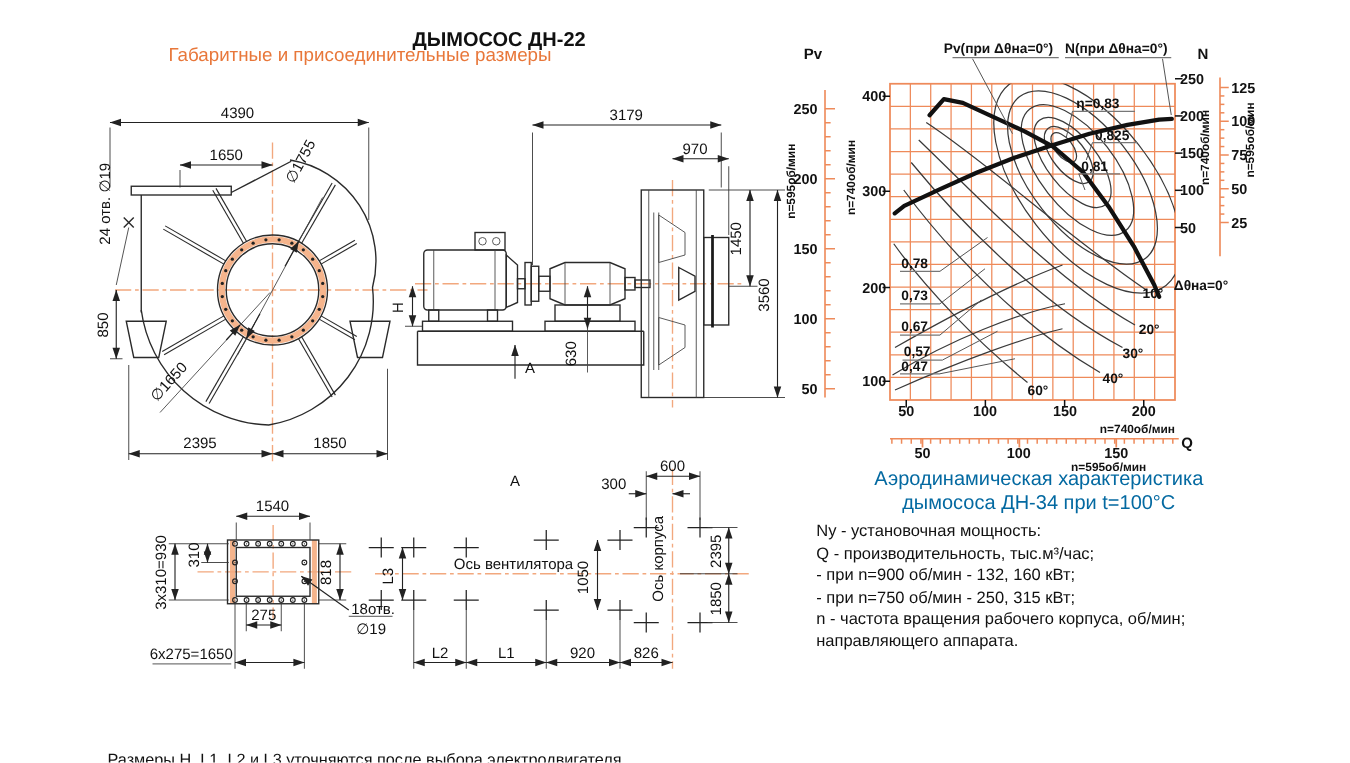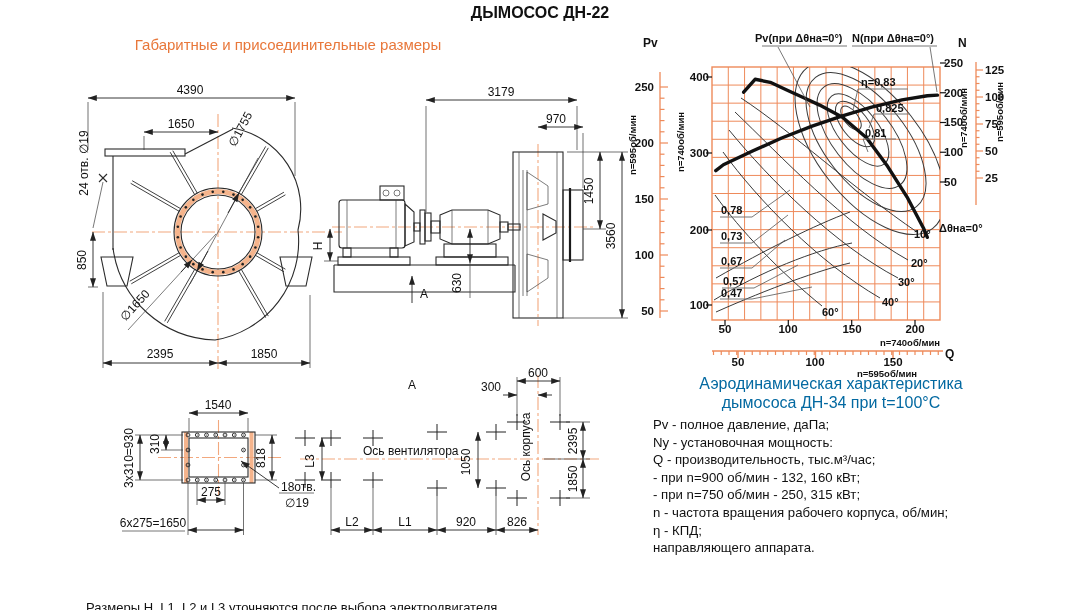--- a/index.html
+++ b/index.html
@@ -1,19 +1,19 @@
 <!DOCTYPE html>
 <html><head>
 <meta charset="utf-8">
 <style>
   html,body{margin:0;padding:0;}
   body{width:1080px;height:610px;position:relative;background:#ffffff;
        font-family:"Liberation Sans",sans-serif;overflow:hidden;}
   .abs{position:absolute;}
-  .title{left:330px;top:4px;width:420px;text-align:center;font-size:16px;font-weight:bold;color:#111;}
+  .title{left:330px;top:24px;width:420px;font-size:16px;font-weight:bold;color:#111;}
   .subtitle{left:68px;top:36px;width:440px;text-align:center;font-size:15px;color:#e8773a;}
   .caption{left:650px;top:374px;width:362px;text-align:center;font-size:16px;line-height:19px;color:#0369a1;}
   .desc{left:653px;top:416px;width:420px;font-size:13.2px;line-height:17.6px;color:#111;}
   .footnote{left:86px;top:600px;width:600px;font-size:13px;color:#111;}
   svg{position:absolute;left:0;top:0;}
   svg text{font-family:"Liberation Sans",sans-serif;}
   .ln{stroke:#2a2a2a;stroke-width:1.1;fill:none;}
   .lnk{stroke:#1a1a1a;stroke-width:2.2;fill:none;}
   .lnt{stroke:#444;stroke-width:0.7;fill:none;}
   .ext{stroke:#333;stroke-width:0.7;fill:none;}
@@ -560,23 +560,21 @@
 
 <div class="abs title">ДЫМОСОС ДН-22</div>
 <div class="abs subtitle">Габаритные и присоединительные размеры</div>
 
 <div class="abs caption">
   <div>Аэродинамическая характеристика</div>
   <div>дымососа ДН-34 при t=100°C</div>
 </div>
 
 <div class="abs desc">
-  <div>Pv - полное давление, даПа;</div>
   <div>Ny - установочная мощность:</div>
   <div>Q - производительность, тыс.м³/час;</div>
   <div>- при n=900 об/мин - 132, 160 кВт;</div>
   <div>- при n=750 об/мин - 250, 315 кВт;</div>
   <div>n - частота вращения рабочего корпуса, об/мин;</div>
-  <div>η - КПД;</div>
   <div>направляющего аппарата.</div>
 </div>
 
 <div class="abs footnote">Размеры  H, L1, L2 и L3 уточняются после выбора электродвигателя.</div>
 
 </body></html>

